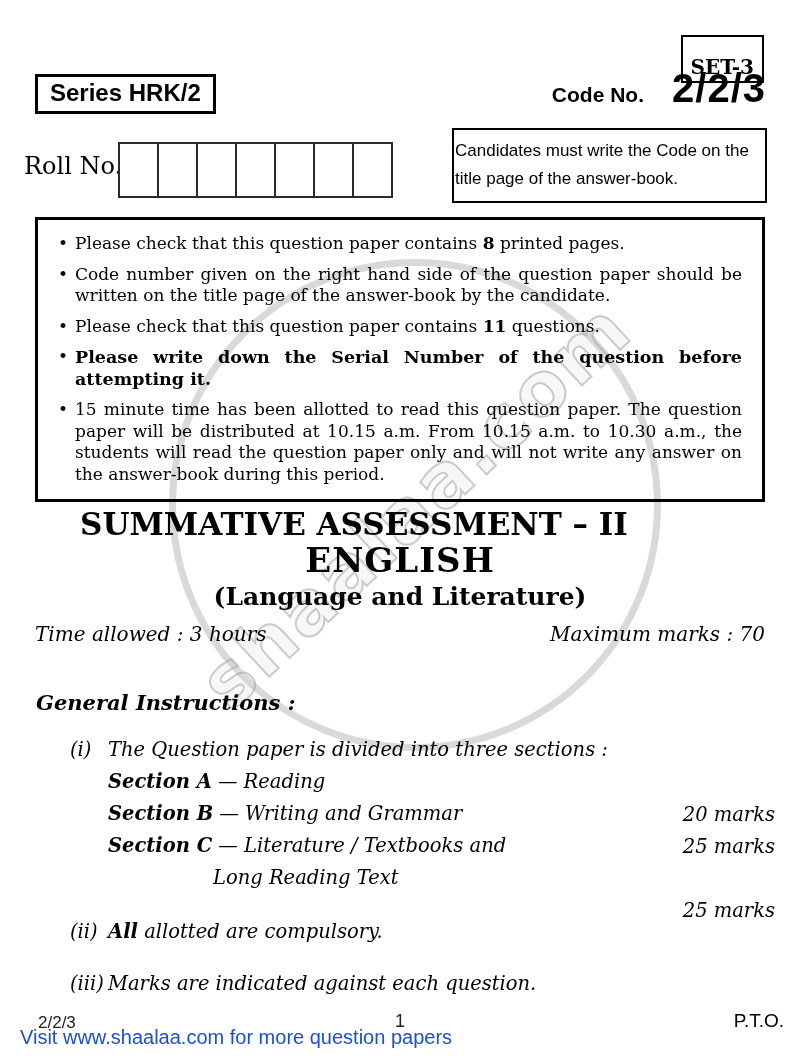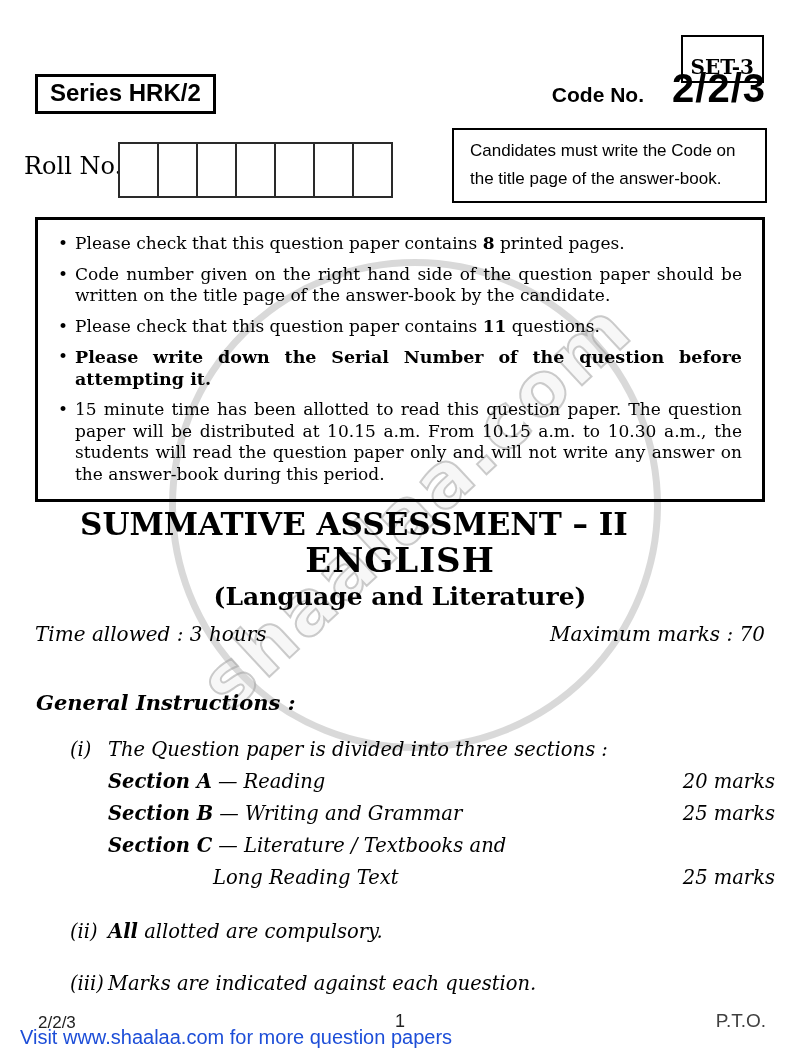--- a/index.html
+++ b/index.html
@@ -27,21 +27,21 @@
   .code-row { top:66px; right:34px; display:flex; align-items:baseline; gap:28px;
               font-family:"Liberation Sans", sans-serif; font-weight:bold; }
   .code-label { font-size:21px; }
   .code-value { font-size:40px; letter-spacing:1px; }
 
   
   .roll-label { top:152px; left:24px; font-size:24px; }
   .roll-grid { top:142px; left:118px; display:flex; }
   .roll-cell { width:41px; height:56px; border:2px solid #2a2a2a; margin-left:-2px; background:transparent; }
   .roll-cell:first-child { margin-left:0; }
-  .cand-box { top:128px; left:452px; width:315px; border:2px solid #000; padding:7px 16px 9px;
+  .cand-box { top:128px; left:452px; width:315px; border:2px solid #000; padding:7px 1px 9px;
               font-family:"Liberation Sans", sans-serif; font-size:17px; line-height:1.62; }
 
   
   .notice-box { top:217px; left:35px; width:730px; border:3px solid #000; padding:13px 20px 14px 14px; }
   .ins-row { display:flex; margin-bottom:9px; font-size:17px; line-height:21.5px; }
   .ins-row:last-child { margin-bottom:0; }
   .ins-bullet { width:23px; flex:0 0 23px; font-size:17px; padding-left:6px; }
   .ins-text { flex:1; }
   .ins-row.justify .ins-text { text-align:justify; }
   .ins-row.boldrow .ins-text { font-weight:bold; font-size:17.5px; line-height:22px; }
@@ -61,26 +61,26 @@
   .gi-label { width:38px; flex:0 0 38px; }
   .gi-i   { top:738px; }
   .gi-ii  { top:920px; }
   .gi-iii { top:972px; }
 
   .sec-row { left:108px; width:560px; position:absolute; z-index:1; font-style:italic; font-size:19.5px; }
   .sec-a { top:770px; } .sec-b { top:802px; } .sec-c { top:834px; }
   .sec-cont { top:866px; padding-left:105px; }
   .sec-name { font-weight:bold; margin-right:6px; }
   .sec-marks { position:absolute; right:0; top:0; font-weight:normal; }
-  .sec-row .sec-marks { right:-107px; } 
+  .sec-row .sec-marks { right:-107px;margin-top:33px; } 
 
   
   .f-code { top:1013px; left:38px; font-family:"Liberation Sans", sans-serif; font-size:17px; color:#222; }
   .f-page { top:1011px; left:0; width:800px; text-align:center; font-family:"Liberation Sans", sans-serif; font-size:18px; color:#222; }
-  .f-pto  { top:1010px; right:34px; font-family:"Liberation Sans", sans-serif; font-size:19px; color:#404040; }
+  .f-pto  { top:1010px; right:16px; font-family:"Liberation Sans", sans-serif; font-size:19px; color:#000000; }
   .f-promo { top:1026px; left:20px; font-family:"Liberation Sans", sans-serif; font-size:20px; color:#1d4ed8; }
 </style>
 </head>
 <body>
 
 <div class="page">
 
   <div class="wm-circle"></div>
   <div class="wm-text-wrap">
     <span class="wm-text">shaalaa.com</span>

